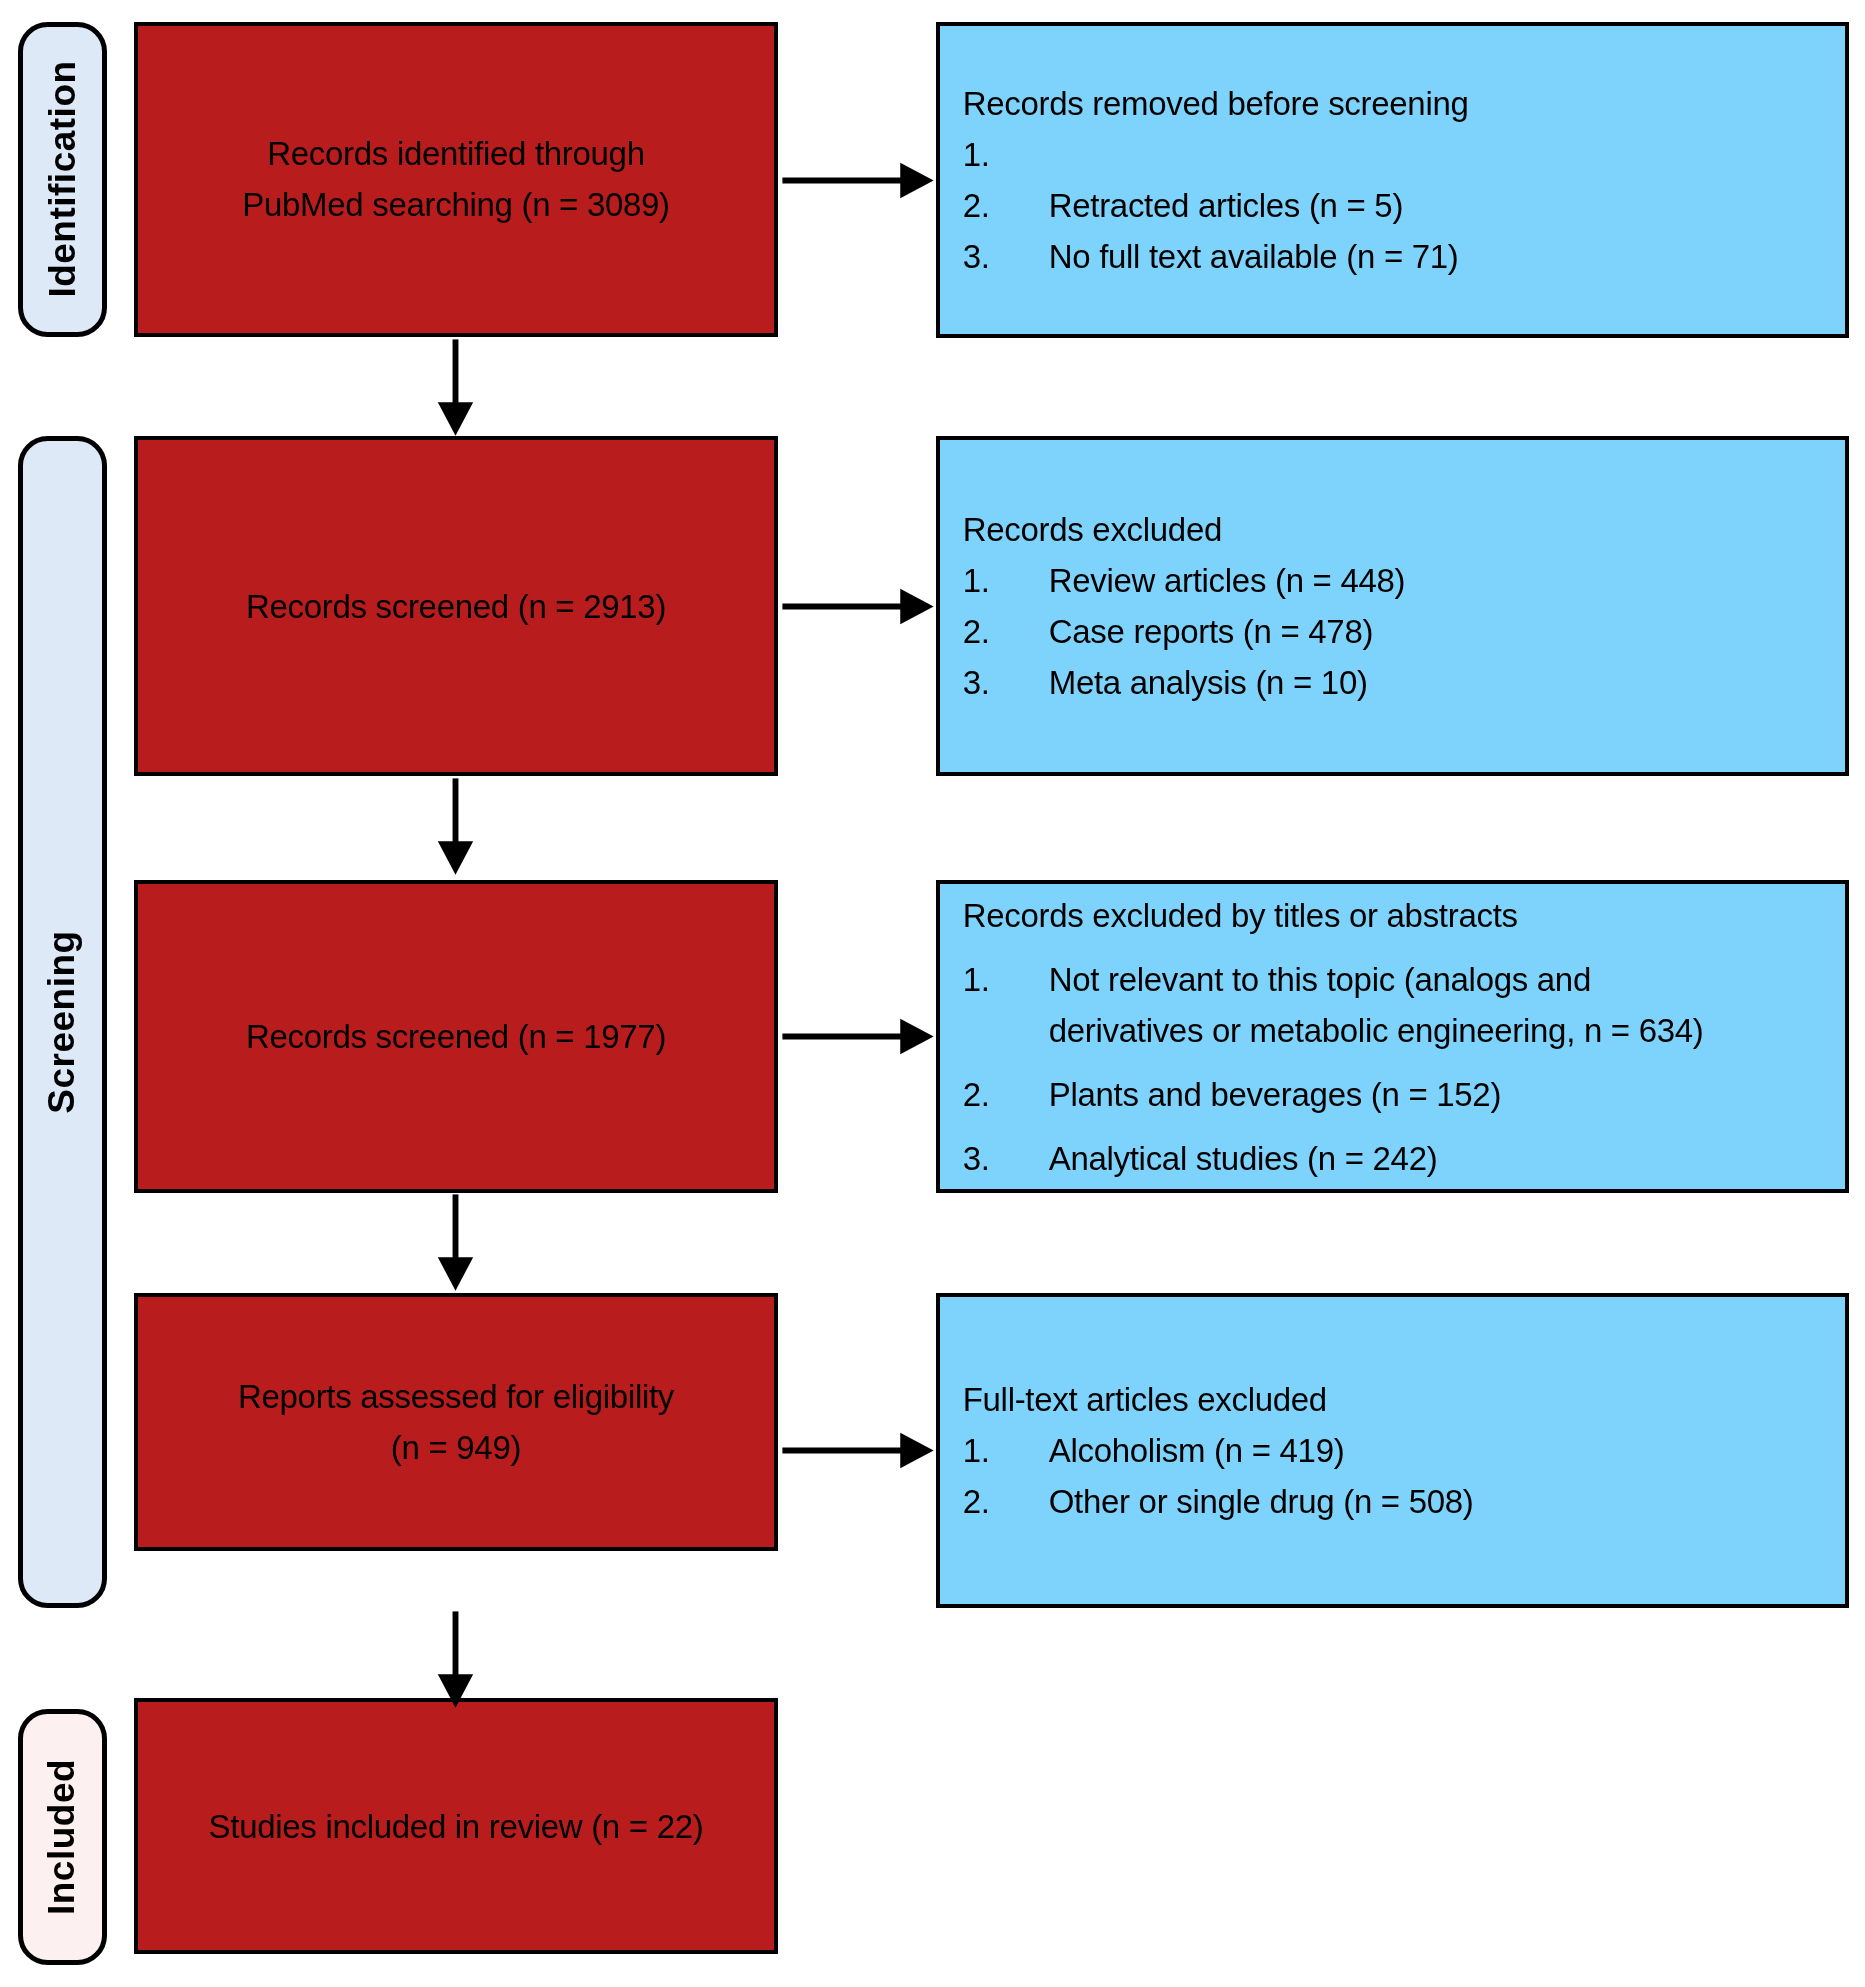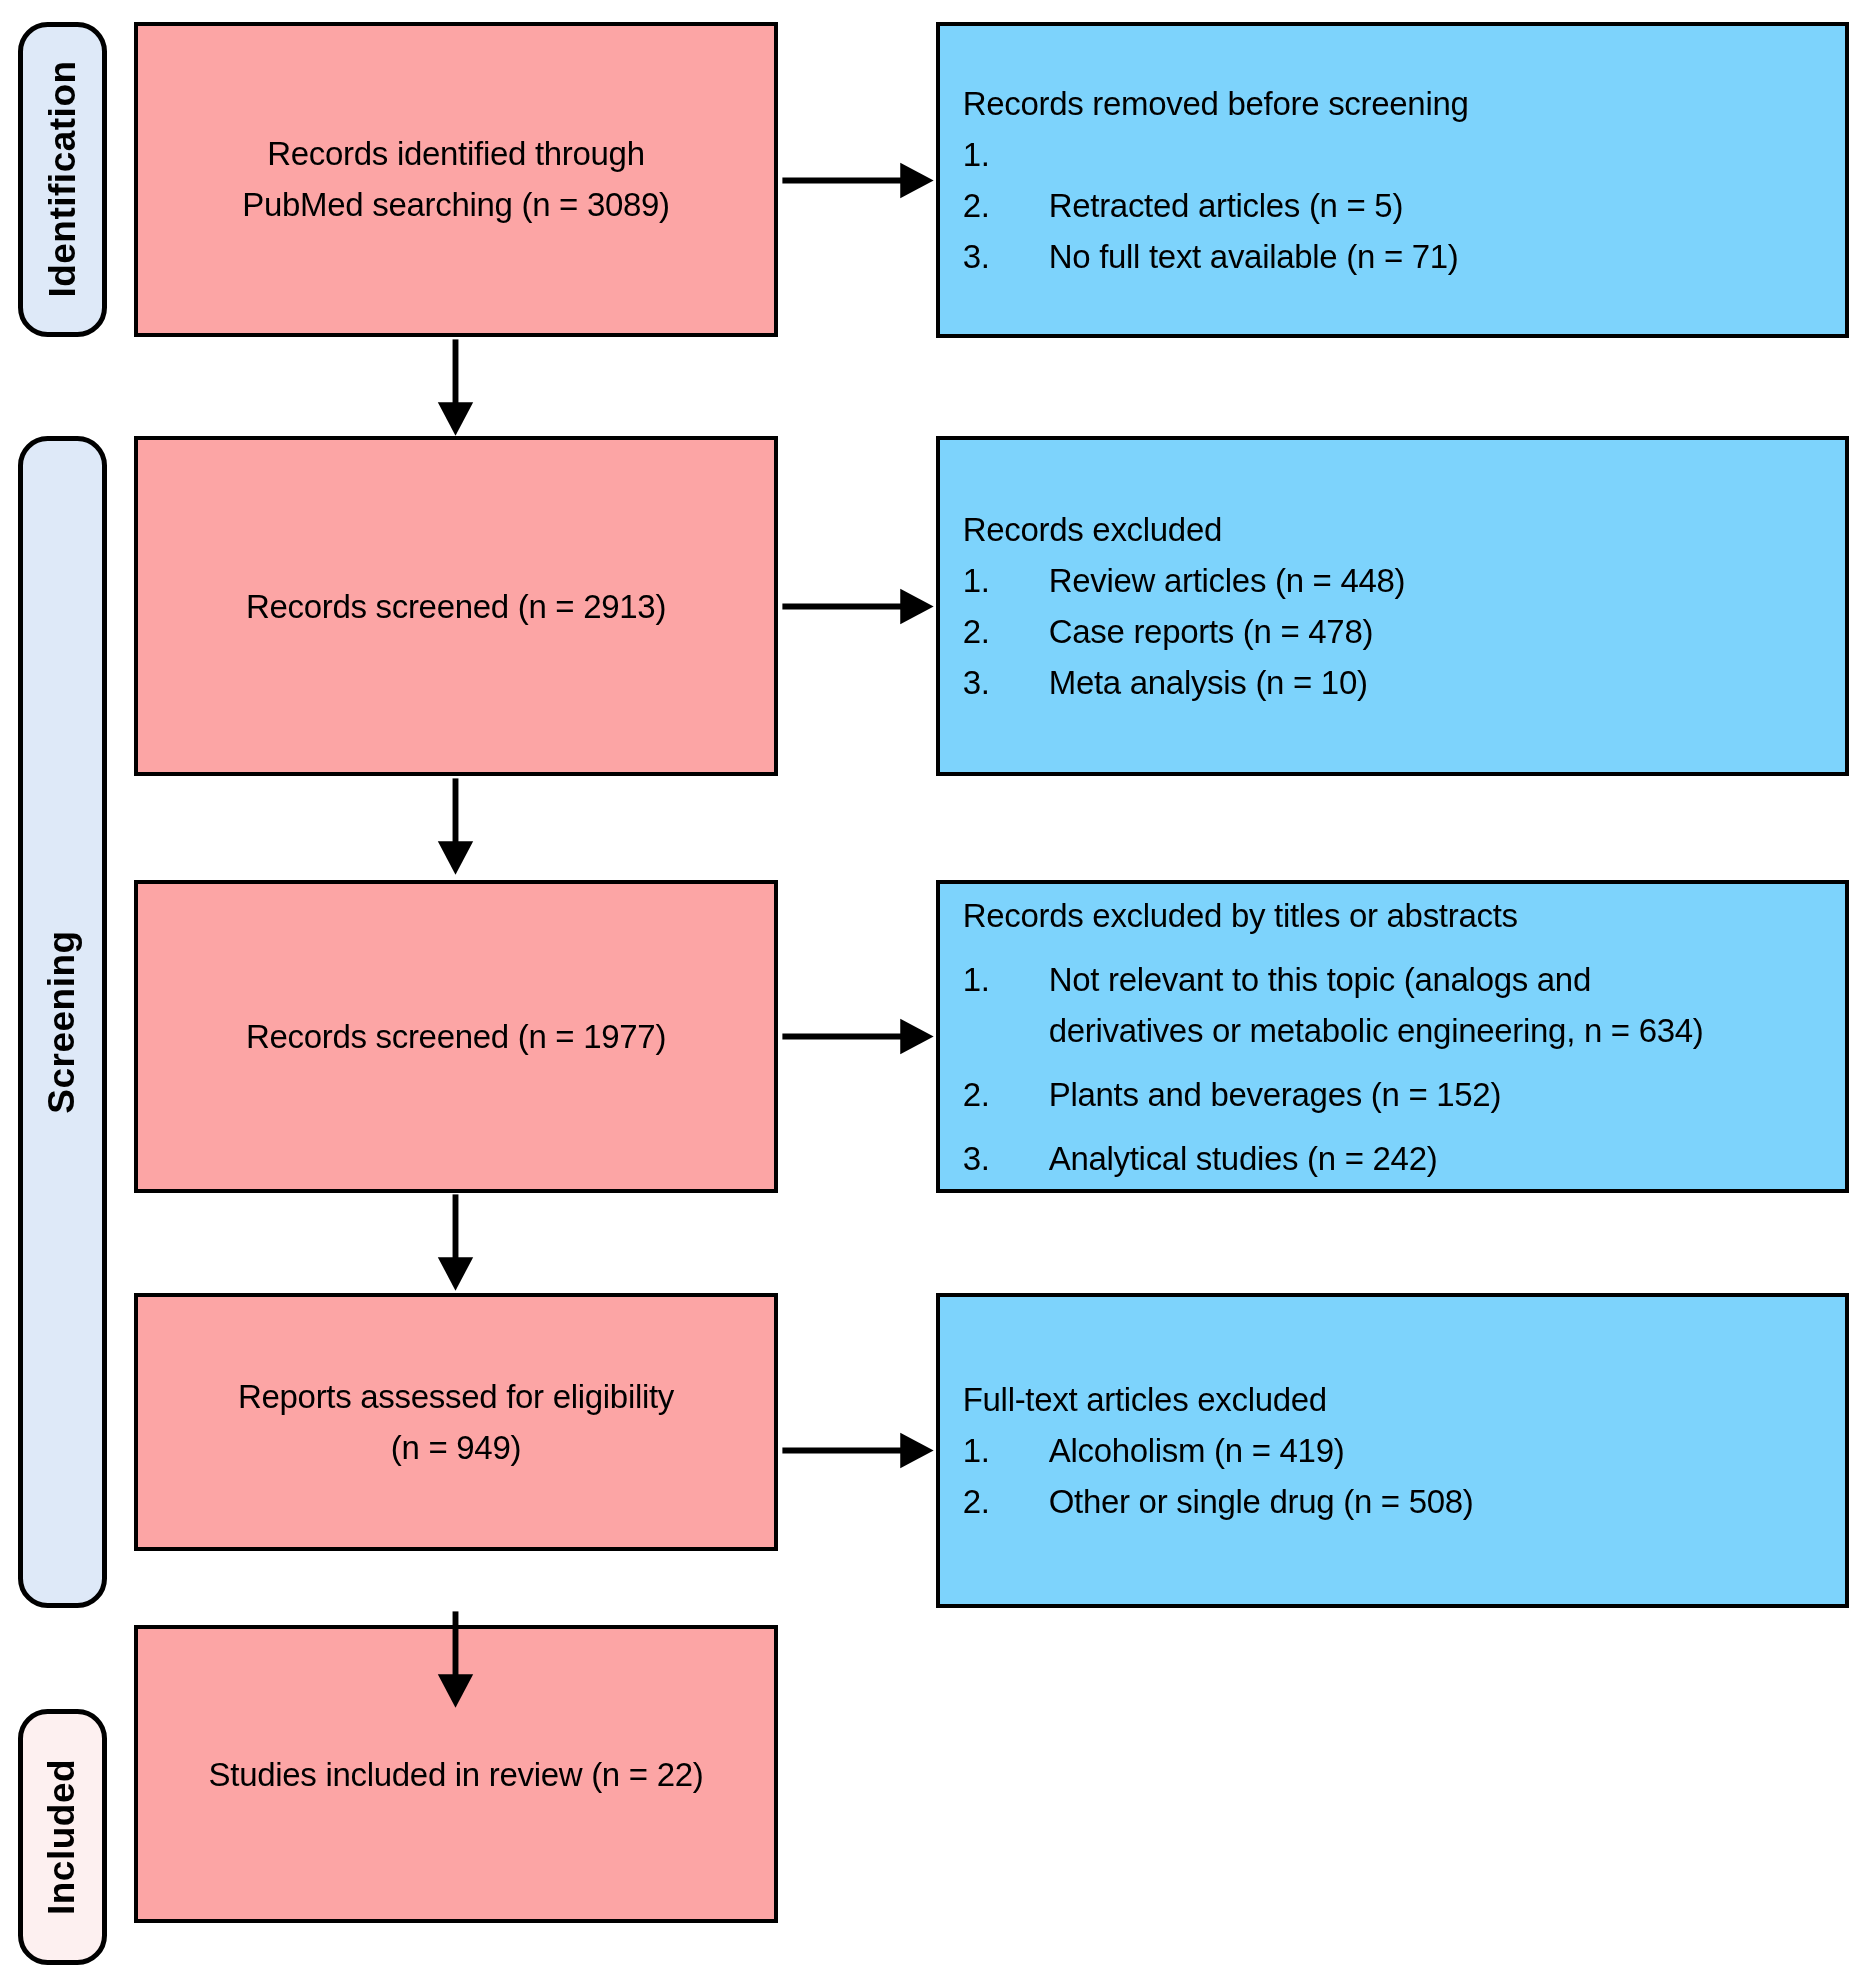--- a/index.html
+++ b/index.html
@@ -35,21 +35,21 @@
   }
   .slabel.pink { background: #fdf0f0; }
 
   
   .fbox {
     position: absolute;
     left: 134px;
     width: 644px;
     box-sizing: border-box;
     border: 4.9px solid #000000;
-    background: #fca5a5;
+    background: #b91c1c;
     display: flex;
     align-items: center;
     justify-content: center;
     text-align: center;
   }
   .fbox-text {
     font-size: 33px;
     line-height: 51px;
     letter-spacing: -0.3px;
     white-space: pre-line;
@@ -107,21 +107,21 @@
   <div class="fbox" style="top:436px; height:340px;">
     <div class="fbox-text">Records screened (n = 2913)</div>
   </div>
   <div class="fbox" style="top:880px; height:313px;">
     <div class="fbox-text">Records screened (n = 1977)</div>
   </div>
   <div class="fbox" style="top:1293px; height:258px;">
     <div class="fbox-text">Reports assessed for eligibility
 (n = 949)</div>
   </div>
-  <div class="fbox" style="top:1625px; height:298px;">
+  <div class="fbox" style="top:1698px; height:256px;">
     <div class="fbox-text">Studies included in review (n = 22)</div>
   </div>
 
   <div class="xbox" style="top:21.7px; height:316px;">
     <div class="xheading">Records removed before screening</div>
     <div class="xrow">
       <span class="xnum">1.</span>
     </div>
     <div class="xrow">
       <span class="xnum">2.</span>

